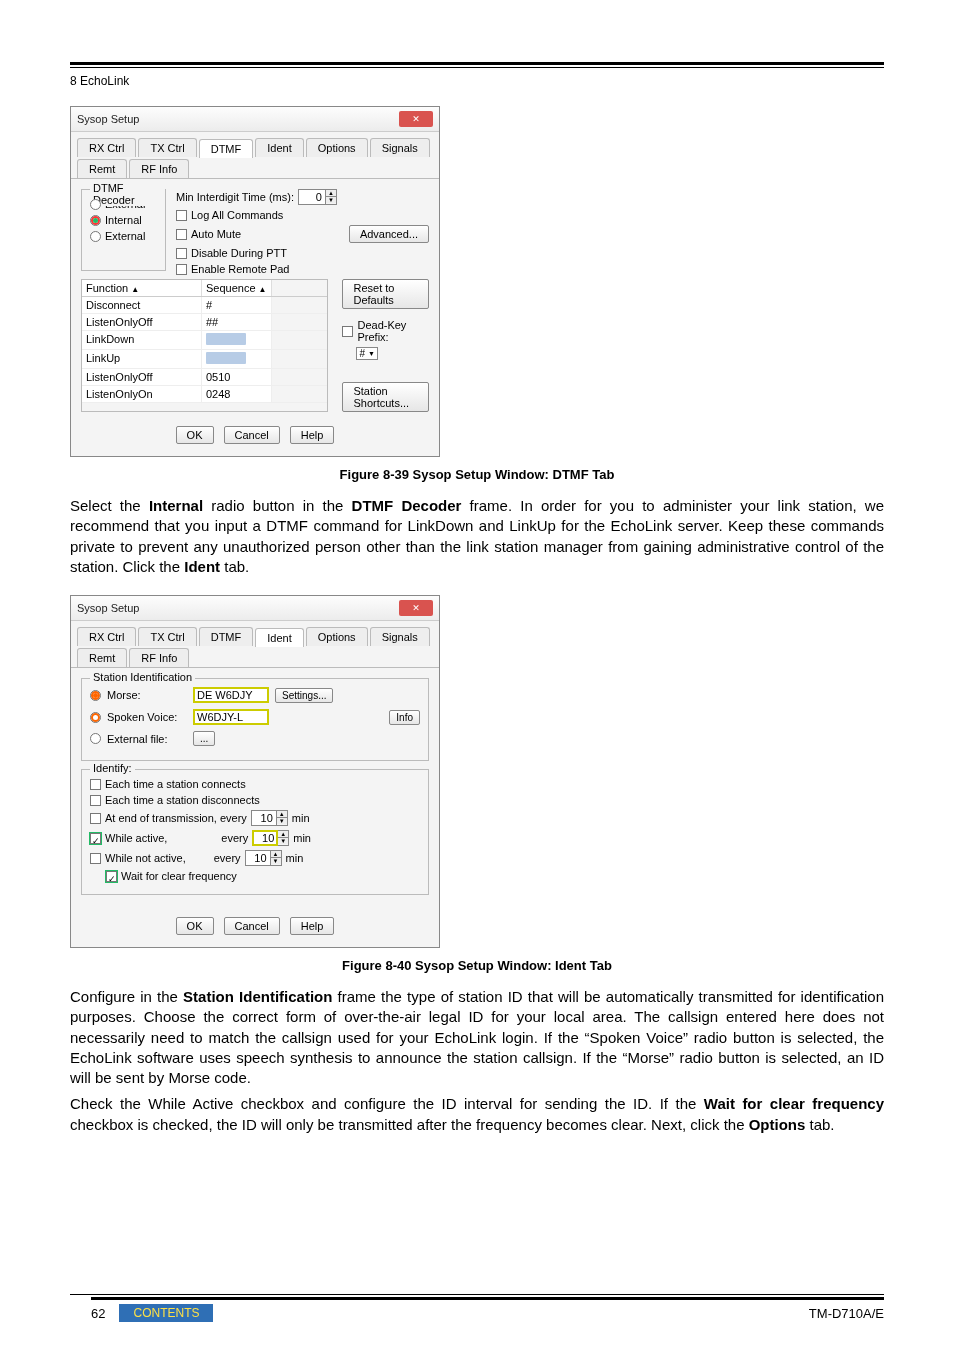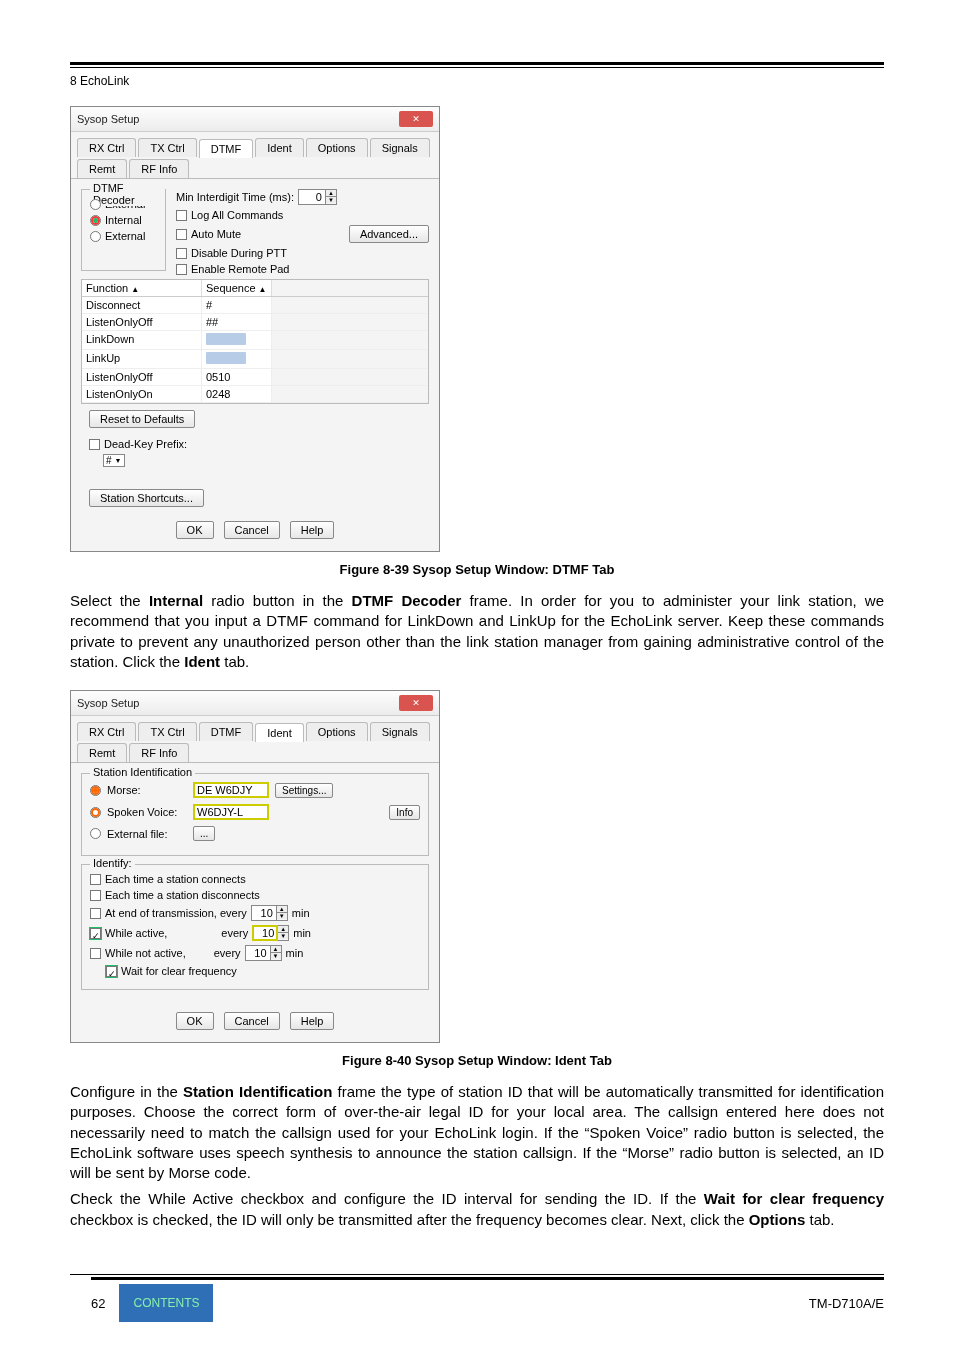--- a/index.html
+++ b/index.html
@@ -86,21 +86,21 @@
   .spin .arrows span:last-child { border-bottom:none; }
   .tiny-sel { border:1px solid #888; background:#fff; padding:0 2px; font-size:10px; display:inline-flex; align-items:center; gap:3px; }
   .tiny-sel .arr { font-size:7px; }
 
   .ftr {
     position: absolute; left: 70px; right: 70px; bottom: 28px;
     border-top: 1px solid #000; padding-top: 2px;
   }
   .ftr-inner { display:flex; justify-content:space-between; align-items:center; border-top:3px solid #000; padding-top:4px; font-size: 13px; margin-left: 21px; }
   .contents-btn {
-    background: #2f6fb5; color: #86efac; padding: 12px 14px; font-size: 12px;
+    background: #2f6fb5; color: #fde047; padding: 2px 14px; font-size: 12px;
   }
   .page-num { display:flex; align-items:center; gap: 14px; }
 </style>
 </head>
 <body>
 
 <div class="page">
   <div class="hdr-line1"></div>
   <div class="hdr-line2"></div>
   <div class="section-title">8 EchoLink</div>
@@ -164,21 +164,21 @@
                 <span class="check"></span>
                 <span>Disable During PTT</span>
               </div>
             <div class="row">
                 <span class="check"></span>
                 <span>Enable Remote Pad</span>
               </div>
           </div>
         </div>
 
-        <div style="display:flex; gap:6px;flex-direction:column;">
+        <div style="display:flex; gap:6px;">
           <div class="tbl" style="border:1px solid #bbb;">
             <div class="thead">
               <div class="col-func"><span>Function</span> <span style="font-size:8px;">▲</span></div>
               <div class="col-seq"><span>Sequence</span> <span style="font-size:8px;">▲</span></div>
             </div>
             <div class="trow">
                 <div class="col-func">Disconnect</div>
                 <div class="col-seq">#</div>
               </div>
             <div class="trow">

